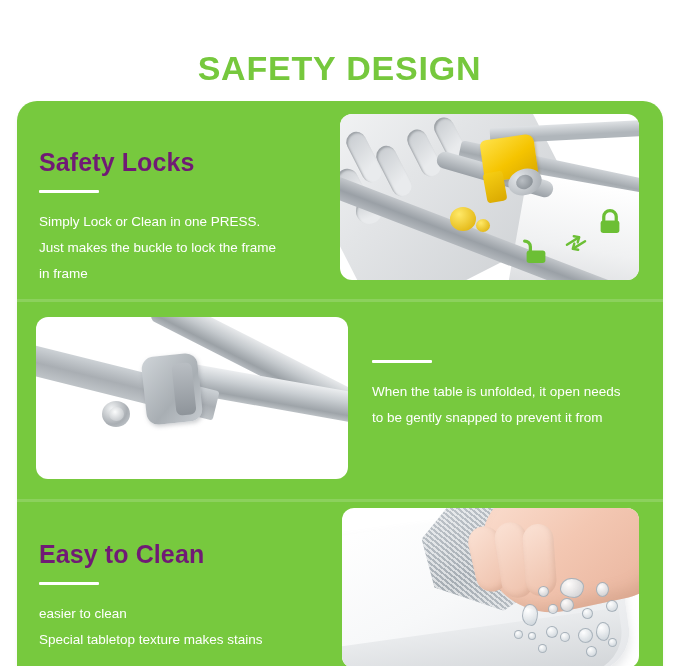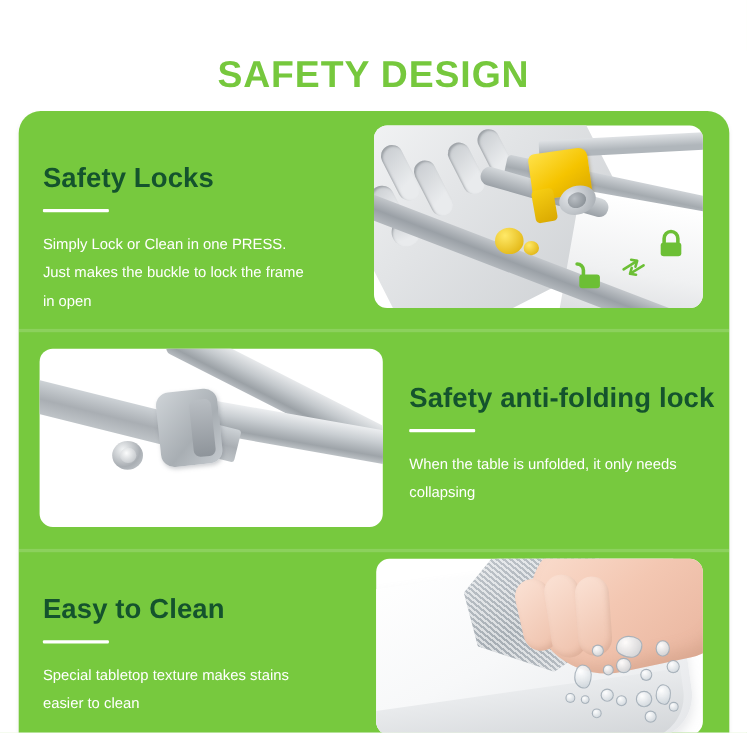--- a/index.html
+++ b/index.html
@@ -65,21 +65,21 @@
   
   .section {
     position: absolute;
   }
   .sec-text {
     position: absolute;
   }
   .sec-heading {
     font-size: 25px;
     font-weight: 700;
-    color: #14532d;
+    color: #701a75;
     letter-spacing: 0.1px;
     white-space: nowrap;
     line-height: 30px;
   }
   .sec-rule {
     width: 60px;
     height: 3px;
     background: #ffffff;
     margin-top: 13px;
     margin-bottom: 16px;
@@ -366,21 +366,21 @@
     <div class="panel-divider d1"></div>
     <div class="panel-divider d2"></div>
 
     <div class="section" style="left:0; top:0; width:646px; height:198px;">
 
       <div class="sec-text" style="left:22px; top:46px; width:290px;">
         <div class="sec-heading">Safety Locks</div>
         <div class="sec-rule"></div>
         <div class="sec-body">Simply Lock or Clean in one PRESS.</div>
         <div class="sec-body">Just makes the buckle to lock the frame</div>
-        <div class="sec-body">in open</div>
+        <div class="sec-body">in frame</div>
       </div>
 
       <div class="photo-card p1" style="left:323px; top:13px; width:299px; height:166px;">
         <div class="photo-inner">
           <div class="plate"></div>
           <div class="slot" style="left:14px; top:16px; width:20px; height:54px; transform:rotate(-27deg);"></div>
           <div class="slot" style="left:44px; top:30px; width:20px; height:54px; transform:rotate(-27deg);"></div>
           <div class="slot" style="left:74px; top:14px; width:20px; height:50px; transform:rotate(-27deg);"></div>
           <div class="slot" style="left:100px; top:2px; width:20px; height:46px; transform:rotate(-27deg);"></div>
           <div class="slot" style="left:16px; top:84px; width:26px; height:26px; border-radius:50%;"></div>
@@ -434,34 +434,33 @@
           <div class="tubeMid"></div>
           <div class="strap"></div>
           <div class="collar"></div>
           <div class="collar-lip"></div>
           <div class="rivet"></div>
           <div class="rivet-in"></div>
         </div>
       </div>
 
       <div class="sec-text" style="left:355px; top:48px; width:285px;">
-        <div class="sec-heading">Safety anti-folding lock</div>
         <div class="sec-rule"></div>
-        <div class="sec-body">When the table is unfolded, it only needs</div>
-        <div class="sec-body">collapsing</div>
+        <div class="sec-body">When the table is unfolded, it open needs</div>
+        <div class="sec-body">to be gently snapped to prevent it from</div>
       </div>
     </div>
 
     <div class="section" style="left:0; top:386px; width:646px; height:160px;">
 
       <div class="sec-text" style="left:22px; top:52px; width:300px;">
         <div class="sec-heading">Easy to Clean</div>
         <div class="sec-rule"></div>
+        <div class="sec-body">easier to clean</div>
         <div class="sec-body">Special tabletop texture makes stains</div>
-        <div class="sec-body">easier to clean</div>
       </div>
 
       <div class="photo-card p3" style="left:325px; top:21px; width:297px; height:160px;">
         <div class="photo-inner">
           <div class="tabletop"></div>
           <div class="tabletop-edge"></div>
           <div class="cloth2"></div>
           <div class="cloth"></div>
           <div class="hand"></div>
           <div class="finger f1"></div>

